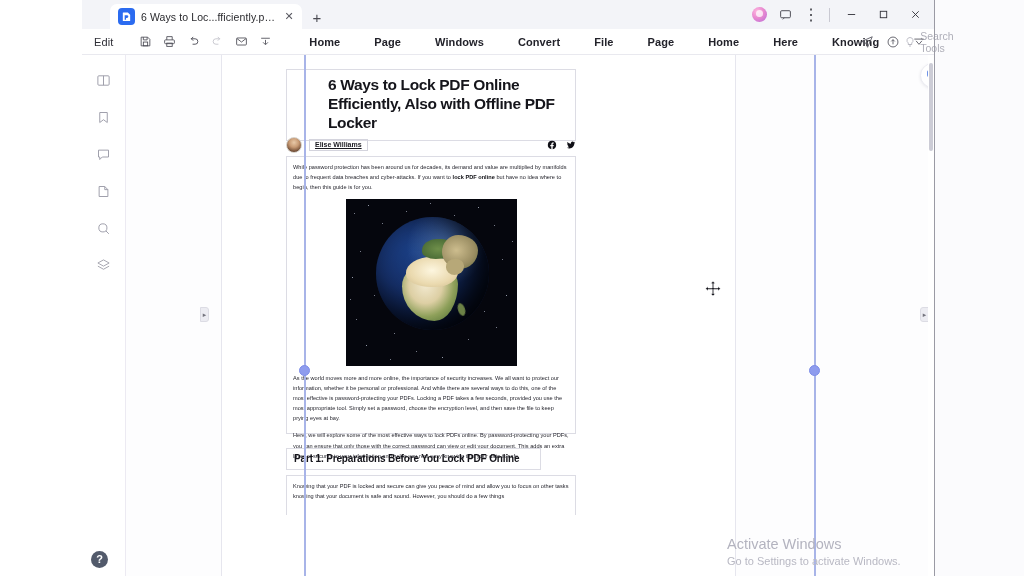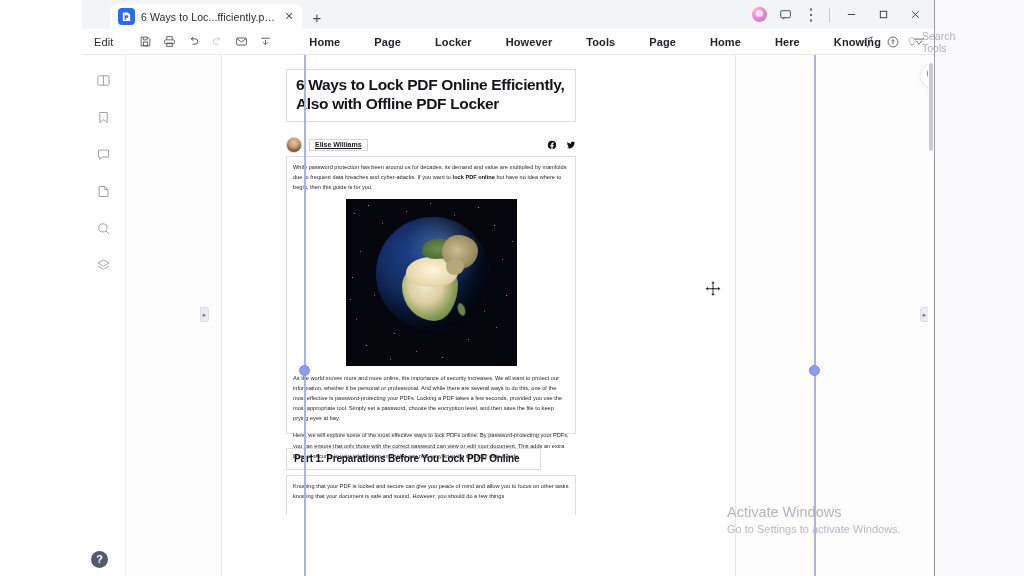--- a/index.html
+++ b/index.html
@@ -165,21 +165,21 @@
   }
 
   
   .doc-title-box {
     position:absolute; left:64px; top:14px; width:290px;
     border:1px solid #dcdce4;
     padding:6px 9px 7px 9px;
   }
   .doc-title {
     font-size:15.5px; font-weight:bold; line-height:1.22;
-    color:#15151b; letter-spacing:-0.35px;
+    color:#15151b; letter-spacing:-0.35px;margin-left:32px;
   }
   .byline {
     position:absolute; left:64px; top:80px; width:290px; height:20px;
     display:flex; align-items:center;
   }
   .avatar-img {
     width:16px; height:16px; border-radius:50%;
     background: radial-gradient(circle at 50% 32%, #e8c9a8 0%, #c79a74 40%, #6d4a33 78%, #3c2a1d 100%);
     border:1px solid #d6d2cc; flex:0 0 auto;
   }
@@ -320,21 +320,21 @@
     position:absolute; left:1px; top:8px; width:4px; height:88px;
     background:#ccccd6; border-radius:3px;
   }
   .window-edge {
     position:absolute; left:852px; top:0; width:1px; height:576px;
     background:#9a9aa4;
   }
 
   
   .watermark {
-    position:absolute; left:727px; top:503px; width:195px;
+    position:absolute; left:727px; top:535px; width:195px;
     color:#b9b9c4; pointer-events:none; z-index:40;
   }
   .wm-title { font-size:14.5px; line-height:1.25; color:#b3b3bf; }
   .wm-sub { font-size:11px; line-height:1.35; color:#b8b8c3; margin-top:1px; }
 
   svg { shape-rendering:geometricPrecision; }
 </style>
 </head>
 <body>
 
@@ -431,23 +431,23 @@
           <svg width="13" height="13" viewBox="0 0 24 24" fill="none" stroke="currentColor" stroke-width="1.6">
               <path d="M4 6h16"></path>
               <path d="M12 9v8M7.5 13.5L12 18l4.5-4.5" fill="none"></path>
             </svg>
         </span>
       </span>
 
       <span class="tabs-group">
         <span class="rtab">Home</span>
         <span class="rtab">Page</span>
-        <span class="rtab">Locker</span>
-        <span class="rtab">However</span>
-        <span class="rtab">Tools</span>
+        <span class="rtab">Windows</span>
+        <span class="rtab">Convert</span>
+        <span class="rtab">File</span>
         <span class="rtab">Page</span>
         <span class="rtab">Home</span>
         <span class="rtab">Here</span>
         <span class="rtab">Knowing</span>
       </span>
 
       <span class="search-wrap">
         <span class="search-icon">
           <svg width="12" height="12" viewBox="0 0 24 24" fill="none" stroke="currentColor" stroke-width="1.7">
               <path d="M9 17h6M10 20h4"></path>

